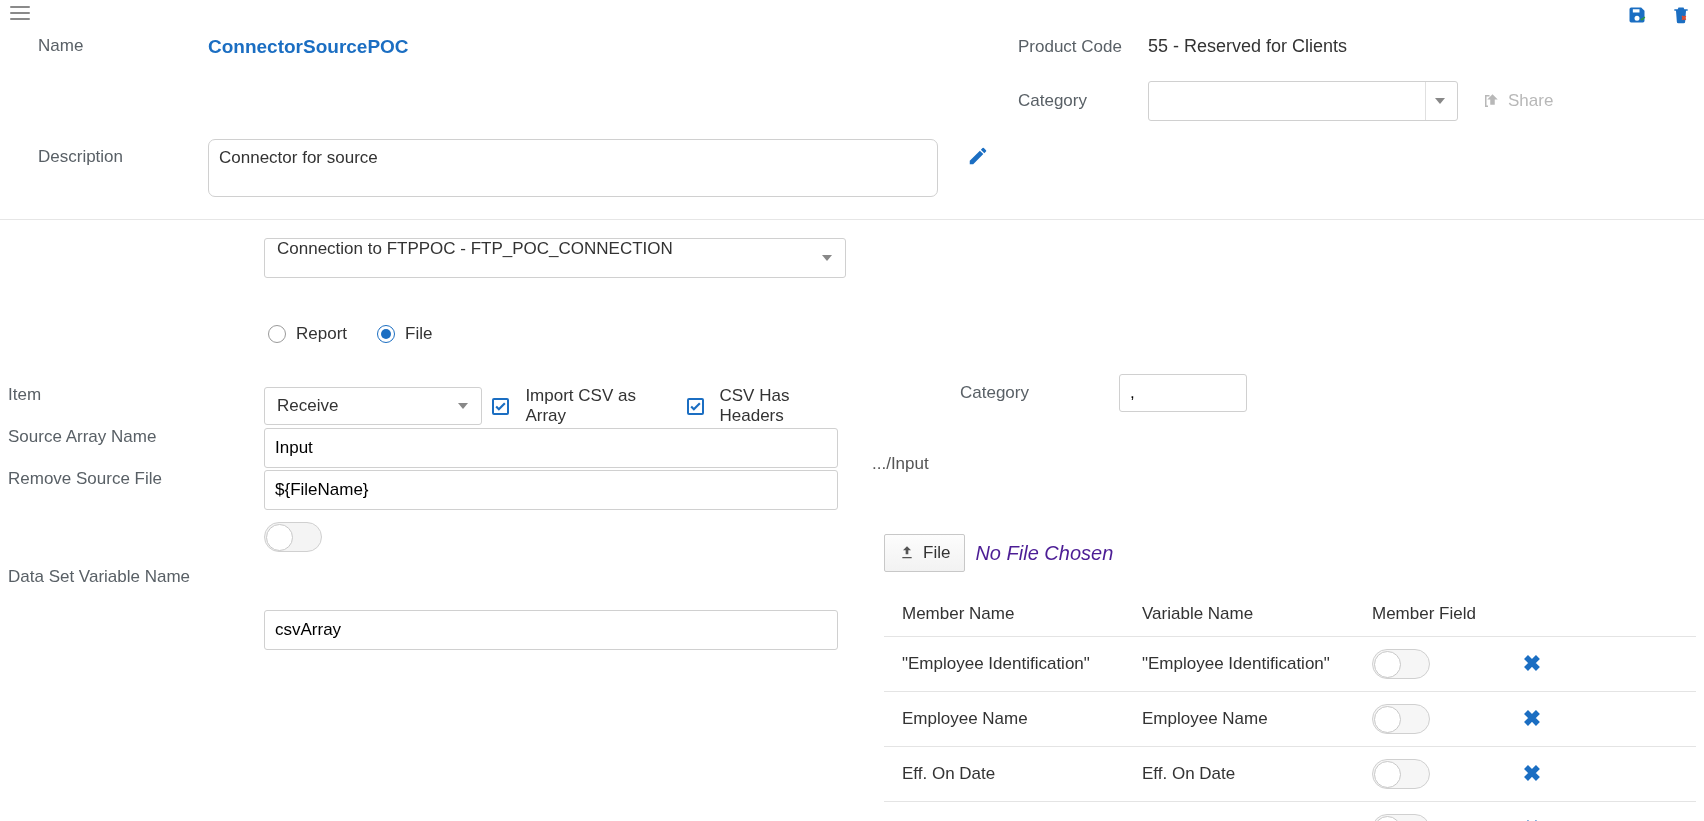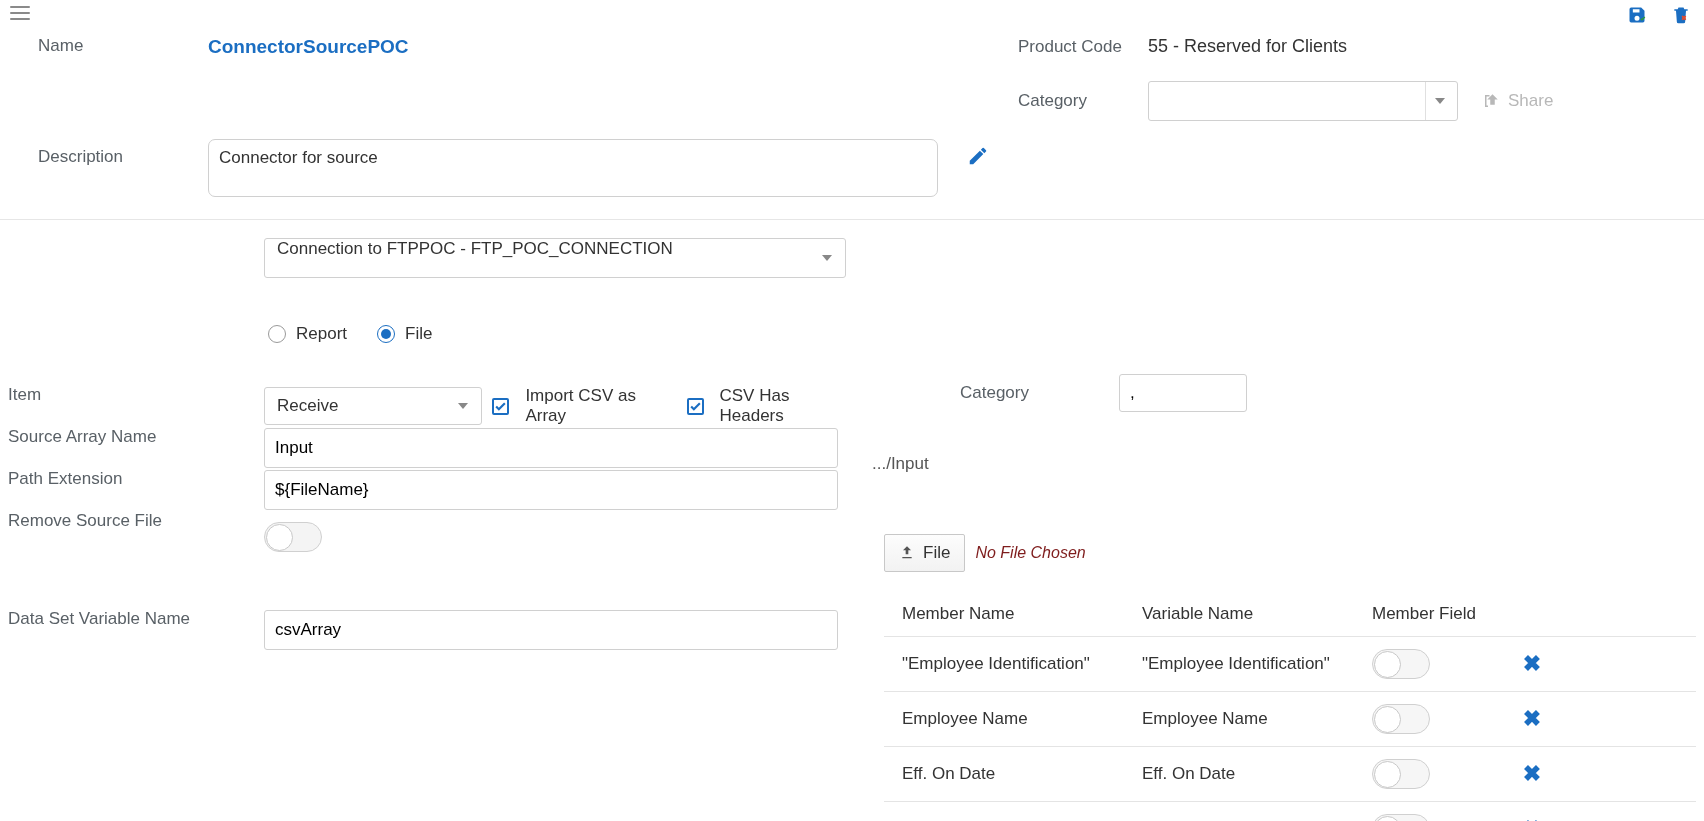--- a/index.html
+++ b/index.html
@@ -54,21 +54,21 @@
 
   
   .right-area { flex:1; padding-left:28px; padding-top:140px;}
   .delim-row { display:flex; align-items:center; gap:90px; margin-bottom:16px;}
   .delim-label { color:#596066; font-size:17px; margin-left:76px;}
   .delim-input { width:128px; height:38px; border:1px solid #d0d0d0; border-radius:3px; padding:0 10px; font-size:17px;}
   .path-preview { color:#555; font-size:17px; margin-top:42px; margin-left:-12px;}
 
   .file-row { display:flex; align-items:center; gap:10px; margin-top:60px;}
   .file-btn { height:38px; border:1px solid #c8c8c8; background:linear-gradient(#fdfdfd,#f2f2f2); border-radius:2px; display:flex; align-items:center; gap:8px; padding:0 14px; font-size:17px; cursor:pointer;}
-  .no-file { font-style:italic; color:#7f1d1d; font-size:16px;}
+  .no-file { font-style:italic; color:#4c1d95; font-size:20px;}
 
   .table { margin-top:20px; }
   .thead, .trow { display:grid; grid-template-columns: 240px 230px 130px 60px; align-items:center; padding:12px 18px;}
   .thead { font-size:17px; color:#333;}
   .trow { border-top:1px solid #e4e4e4; font-size:17px; }
   .del-x { color:#1b6ec2; font-weight:900; font-size:22px; cursor:pointer; text-align:center;}
   .mini-toggle { width:58px; height:30px; border:1px solid #d0d0d0; border-radius:16px; background:#f6f6f6; position:relative; cursor:pointer;}
   .mini-toggle .knob{ position:absolute; left:1px; top:1px; width:27px; height:27px; border:1px solid #c8c8c8; border-radius:50%; background:#fff;}
 
   .caret-down { width:0; height:0; border-left:5px solid transparent; border-right:5px solid transparent; border-top:6px solid #888;}
@@ -136,21 +136,20 @@
       </div>
     </div>
     <div></div>
   </div>
 
   <div class="body">
 
     <div class="left-labels">
       <div class="row">Item</div>
       <div class="row">Source Array Name</div>
-      <div class="row">Path Extension</div>
       <div class="row">Remove Source File</div>
       <div class="gap"></div>
       <div class="row">Data Set Variable Name</div>
     </div>
 
     <div class="mid-col">
       <div class="conn-select">
         <span>Connection to FTPPOC - FTP_POC_CONNECTION</span>
         <div class="select-caret" style="border:none">
             <div class="caret-down"></div>

